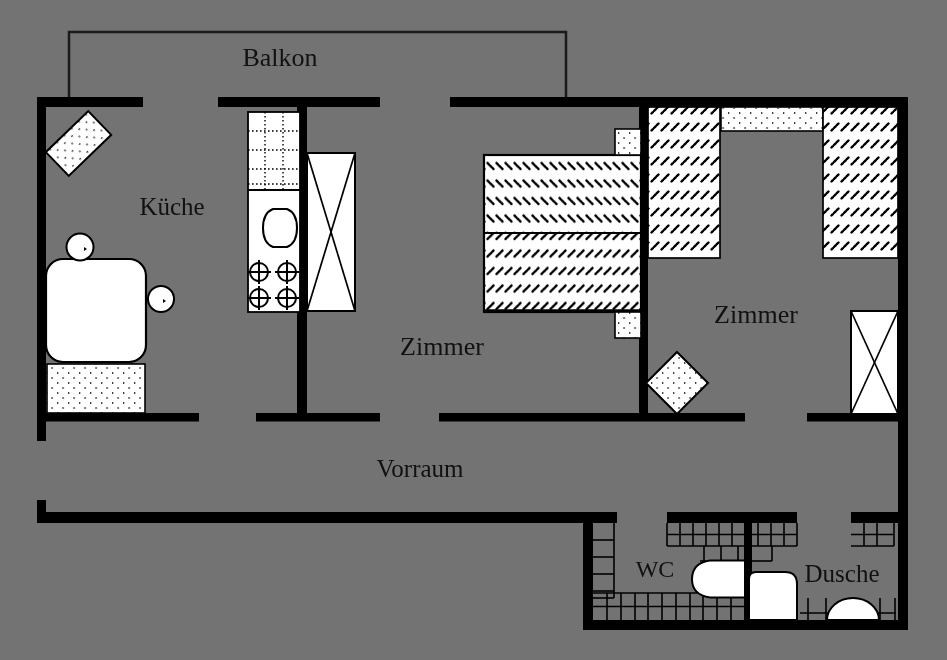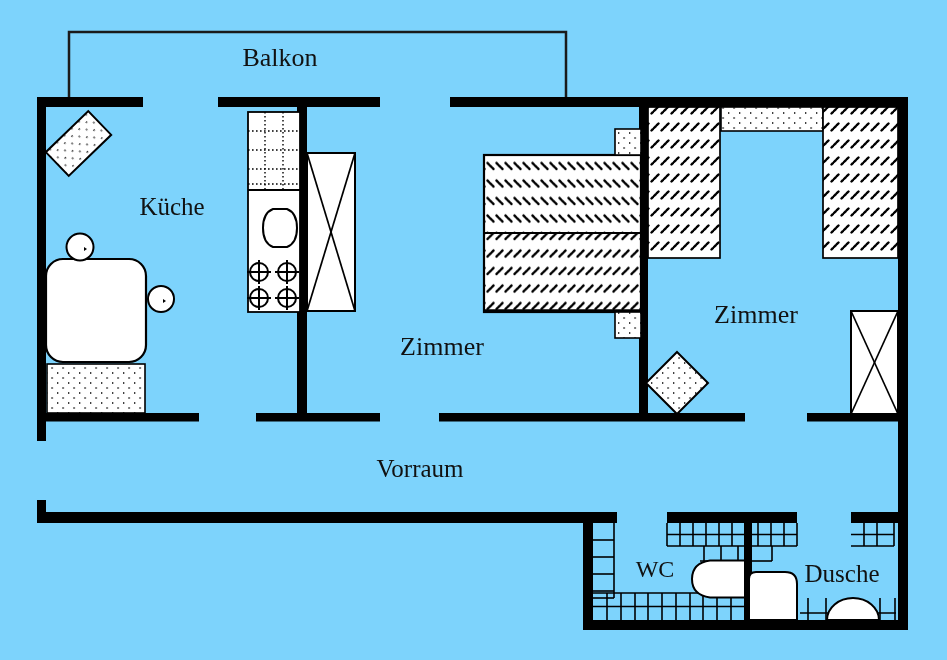--- a/index.html
+++ b/index.html
@@ -1,16 +1,16 @@
 <!DOCTYPE html>
 <html><head>
 <meta charset="utf-8">
 <style>
   html,body{margin:0;padding:0;background:#ffffff;}
-  .page{position:relative;width:947px;height:660px;background:#7dd3fc;overflow:hidden;}
+  .page{position:relative;width:947px;height:660px;background:#737373;overflow:hidden;}
   svg{position:absolute;left:0;top:0;}
   text{font-family:"Liberation Serif", serif;fill:#111;}
 </style>
 </head>
 <body>
 <div class="page">
 <svg width="947" height="660" viewBox="0 0 947 660">
 <defs>
   <pattern id="dots" width="11" height="10" patternUnits="userSpaceOnUse">
     <rect width="11" height="10" fill="white"></rect>

